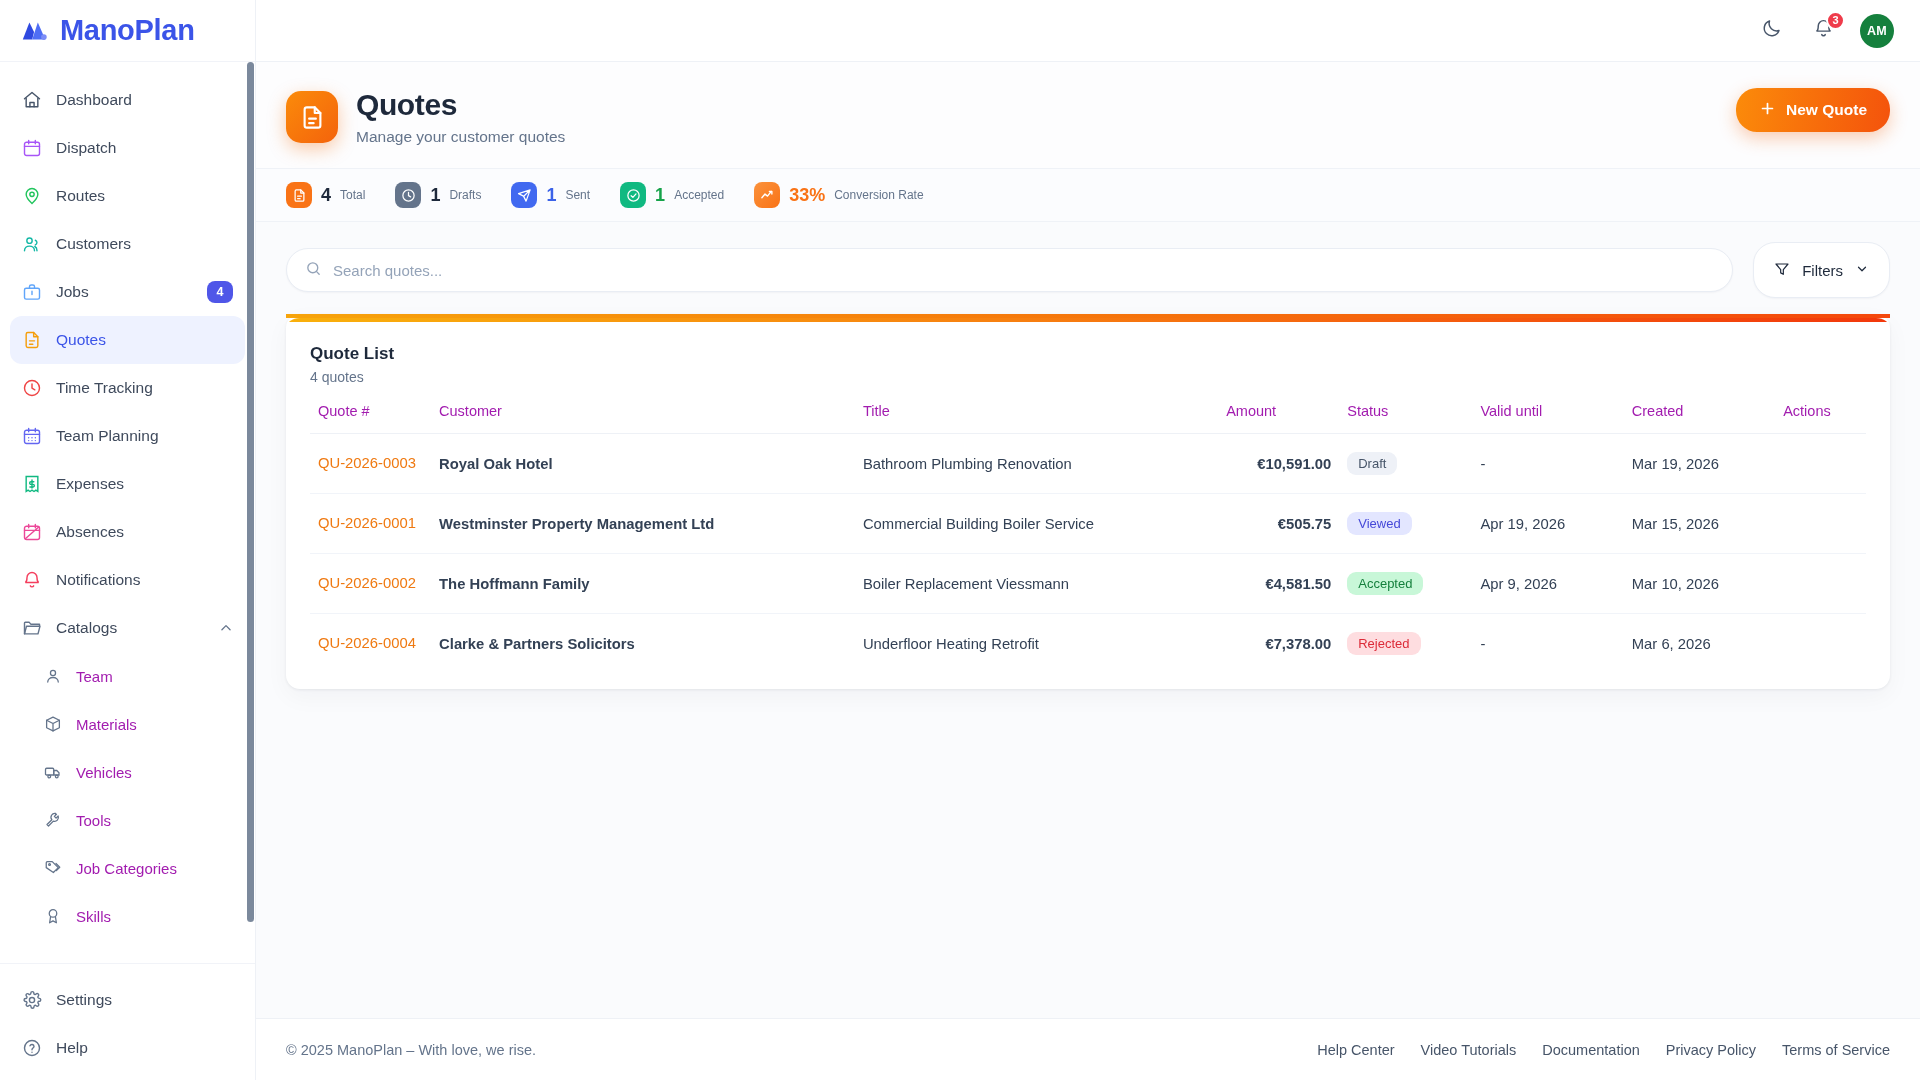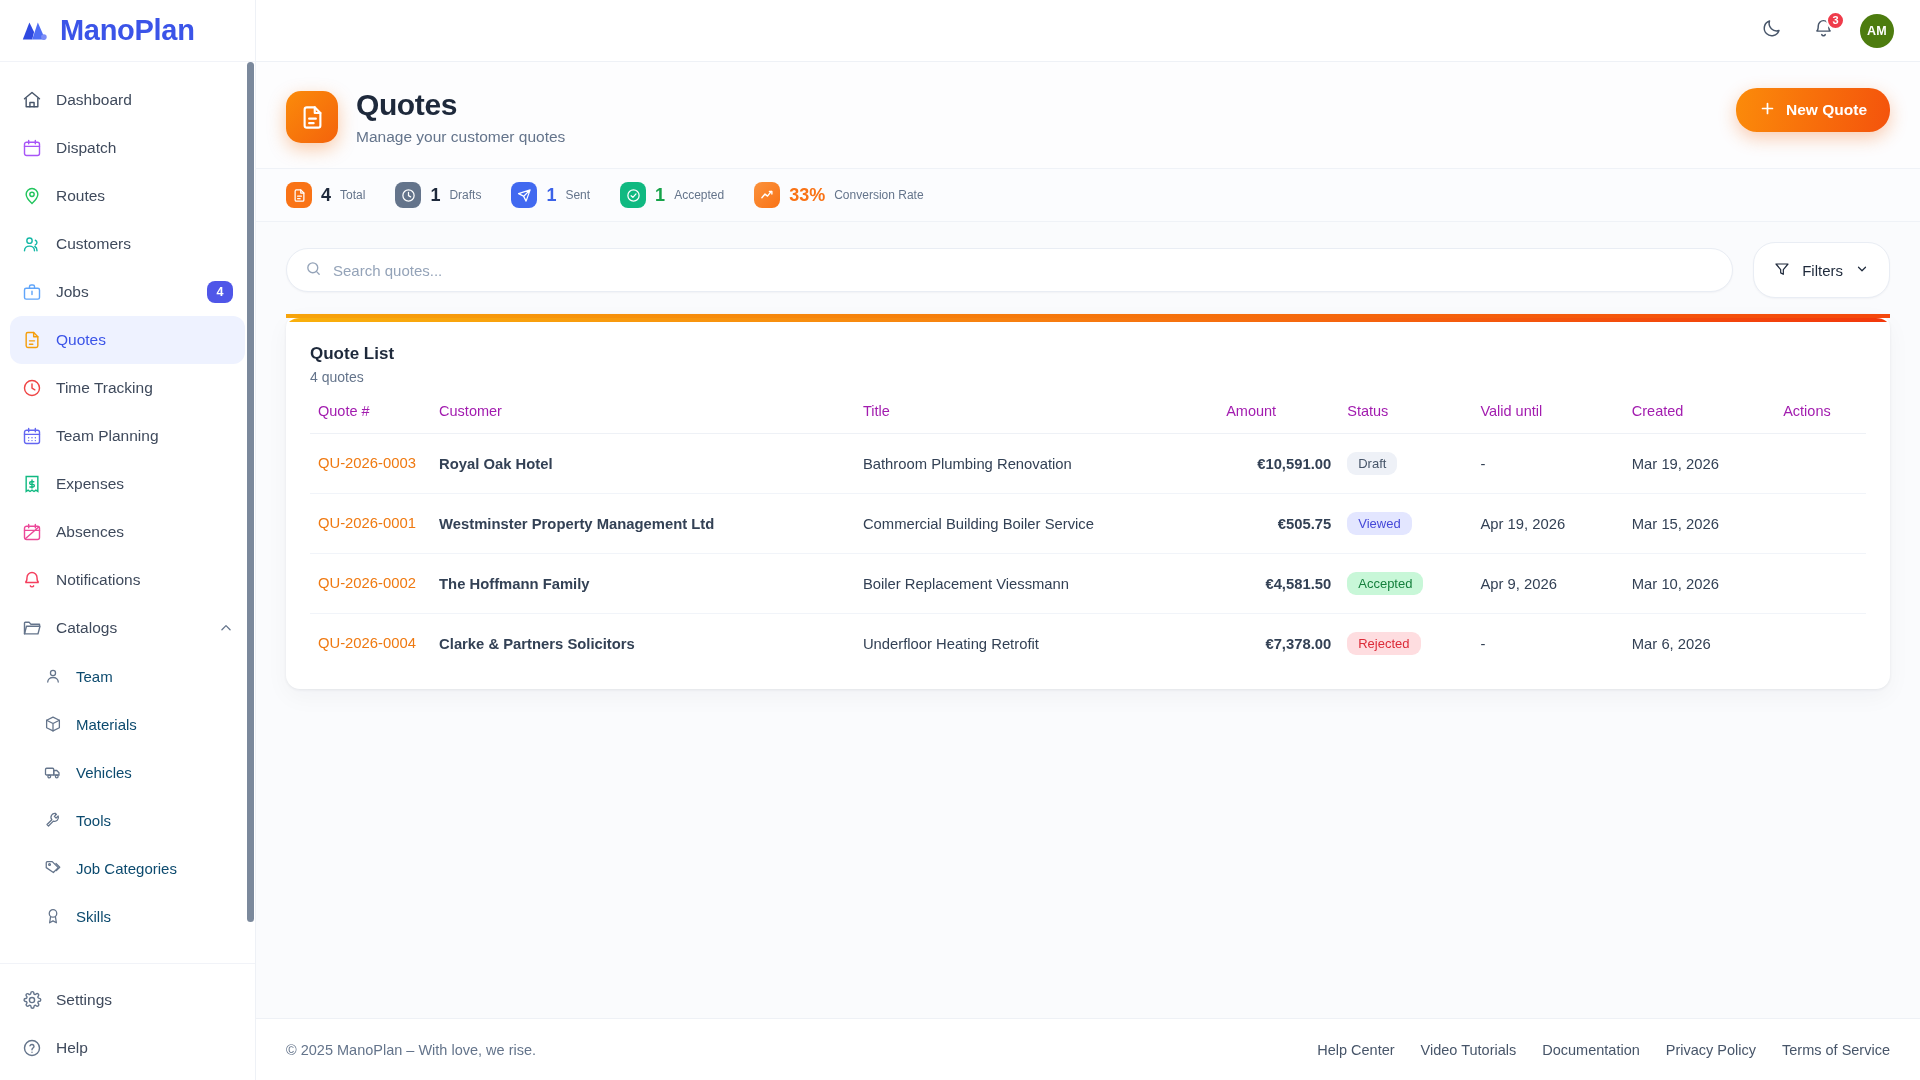--- a/index.html
+++ b/index.html
@@ -46,21 +46,21 @@
   .nav-item.active .lbl { color: #3b54e8; }
   .nav-badge {
     background: #4f56e8; color: #fff; font-size: 12.5px; font-weight: bold;
     border-radius: 8px; min-width: 26px; height: 22px;
     display: flex; align-items: center; justify-content: center; padding: 0 7px;
   }
   .nav-sub {
     height: 48px; margin: 0 10px; padding: 0 12px 0 34px;
     display: flex; align-items: center; gap: 14px;
     border-radius: 12px; cursor: pointer;
-    font-size: 15px; color: #0c4a6e;
+    font-size: 15px; color: #a21caf;
   }
   .nav-sub .ico { width: 18px; height: 18px; flex: 0 0 18px; }
   .chev { width: 14px; height: 14px; flex: 0 0 14px; }
   .sidebar-bottom {
     border-top: 1px solid #f1f3f8; padding: 12px 0 8px; flex: 0 0 auto;
   }
   .sb-scrollbar {
     position: absolute; right: 1px; top: 62px; width: 7px;
     height: 860px; border-radius: 4px; background: #64748b; opacity: .85;
   }
@@ -76,21 +76,21 @@
   .icon-btn { width: 30px; height: 30px; display: flex; align-items: center; justify-content: center; cursor: pointer; position: relative; color: #475569; }
   .bell-badge {
     position: absolute; top: -5px; right: -7px;
     background: #ef3b4a; color: #fff; font-size: 11px; font-weight: bold;
     min-width: 19px; height: 19px; border-radius: 10px;
     display: flex; align-items: center; justify-content: center;
     border: 2px solid #fff;
   }
   .avatar {
     width: 34px; height: 34px; border-radius: 50%;
-    background: #4d7c0f; color: #fff; font-size: 12.5px; font-weight: bold;
+    background: #15803d; color: #fff; font-size: 12.5px; font-weight: bold;
     display: flex; align-items: center; justify-content: center; cursor: pointer;
     letter-spacing: .3px;
   }
 
   .page-head {
     background: #fdfdfe; padding: 26px 30px 22px 30px;
     display: flex; align-items: flex-start; justify-content: space-between;
   }
   .ph-left { display: flex; align-items: center; gap: 18px; }
   .ph-icon {

